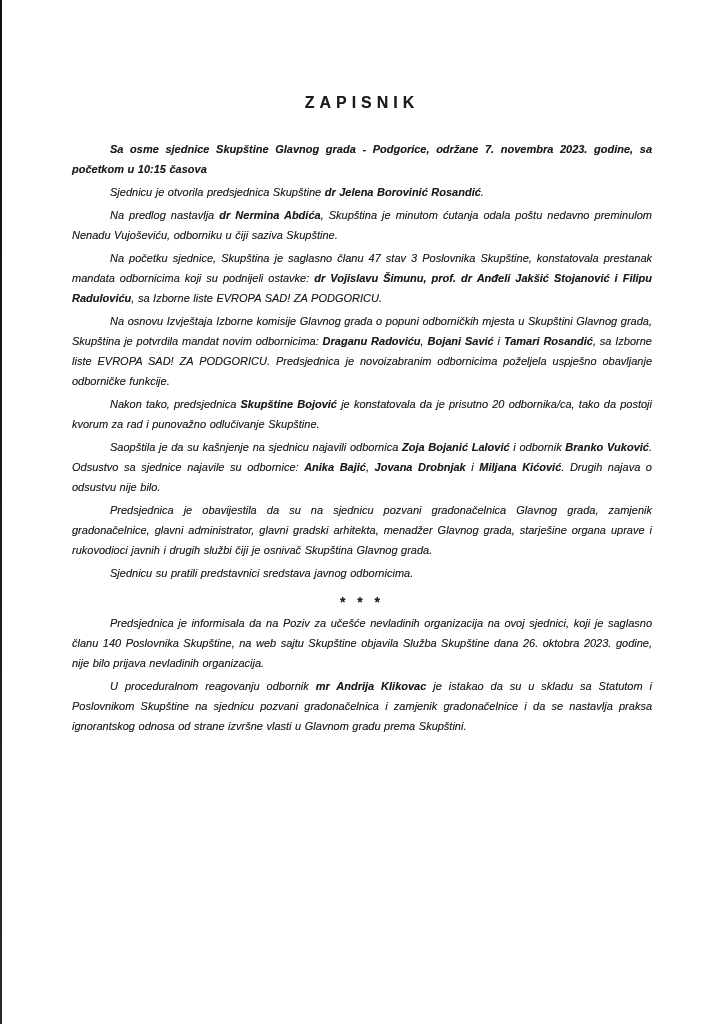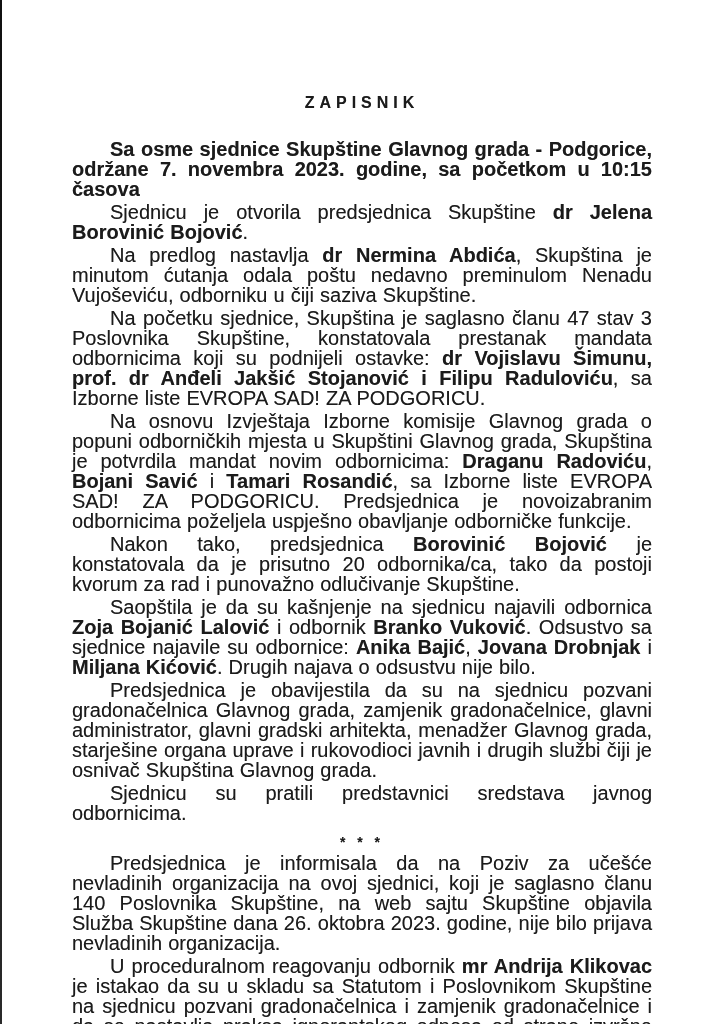--- a/index.html
+++ b/index.html
@@ -32,26 +32,27 @@
     text-align: center;
     font-size: 16px;
     font-weight: bold;
     letter-spacing: 5px;
     line-height: 19px;
     text-shadow: 0 0 0.5px rgba(0,0,0,0.45);
   }
   .doc-body { display: block; }
   .para {
     margin: 0 0 3px 0;
-    font-size: 20px;
+    font-size: 11px;
     line-height: 20px;
     text-align: justify;
     text-indent: 38px;
     text-shadow: 0 0 0.4px rgba(0,0,0,0.40);
     word-spacing: 0.5px;
+    font-style: italic;
   }
   .separator {
     margin: 10px 0 2px 0;
     font-size: 14px;
     line-height: 18px;
     text-align: center;
     text-indent: 0;
     font-weight: bold;
     letter-spacing: 4px;
     text-shadow: 0 0 0.4px rgba(0,0,0,0.40);
@@ -59,25 +60,25 @@
   .b { font-weight: bold; }
 </style>
 </head>
 <body>
 
 <div class="page">
   <div class="edge-artifact"></div>
   <h1 class="doc-title">ZAPISNIK</h1>
   <div class="doc-body">
       <p class="para"><span class="b">Sa osme sjednice Skupštine Glavnog grada - Podgorice, održane 7. novembra 2023. godine, sa početkom u 10:15 časova</span></p>
-      <p class="para"><span>Sjednicu je otvorila predsjednica Skupštine </span><span class="b">dr Jelena Borovinić Bojović</span><span>.</span></p>
+      <p class="para"><span>Sjednicu je otvorila predsjednica Skupštine </span><span class="b">dr Jelena Borovinić Rosandić</span><span>.</span></p>
       <p class="para"><span>Na predlog nastavlja </span><span class="b">dr Nermina Abdića</span><span>, Skupština je minutom ćutanja odala poštu nedavno preminulom Nenadu Vujoševiću, odborniku u čiji saziva Skupštine.</span></p>
       <p class="para"><span>Na početku sjednice, Skupština je saglasno članu 47 stav 3 Poslovnika Skupštine, konstatovala prestanak mandata odbornicima koji su podnijeli ostavke: </span><span class="b">dr Vojislavu Šimunu, prof. dr Anđeli Jakšić Stojanović i Filipu Raduloviću</span><span>, sa Izborne liste EVROPA SAD! ZA PODGORICU.</span></p>
       <p class="para"><span>Na osnovu Izvještaja Izborne komisije Glavnog grada o popuni odborničkih mjesta u Skupštini Glavnog grada, Skupština je potvrdila mandat novim odbornicima: </span><span class="b">Draganu Radoviću</span><span>, </span><span class="b">Bojani Savić</span><span> i </span><span class="b">Tamari Rosandić</span><span>, sa Izborne liste EVROPA SAD! ZA PODGORICU. Predsjednica je novoizabranim odbornicima poželjela uspješno obavljanje odborničke funkcije.</span></p>
-      <p class="para"><span>Nakon tako, predsjednica </span><span class="b">Borovinić Bojović</span><span> je konstatovala da je prisutno 20 odbornika/ca, tako da postoji kvorum za rad i punovažno odlučivanje Skupštine.</span></p>
+      <p class="para"><span>Nakon tako, predsjednica </span><span class="b">Skupštine Bojović</span><span> je konstatovala da je prisutno 20 odbornika/ca, tako da postoji kvorum za rad i punovažno odlučivanje Skupštine.</span></p>
       <p class="para"><span>Saopštila je da su kašnjenje na sjednicu najavili odbornica </span><span class="b">Zoja Bojanić Lalović</span><span> i odbornik </span><span class="b">Branko Vuković</span><span>. Odsustvo sa sjednice najavile su odbornice: </span><span class="b">Anika Bajić</span><span>, </span><span class="b">Jovana Drobnjak</span><span> i </span><span class="b">Miljana Kićović</span><span>. Drugih najava o odsustvu nije bilo.</span></p>
       <p class="para"><span>Predsjednica je obavijestila da su na sjednicu pozvani gradonačelnica Glavnog grada, zamjenik gradonačelnice, glavni administrator, glavni gradski arhitekta, menadžer Glavnog grada, starješine organa uprave i rukovodioci javnih i drugih službi čiji je osnivač Skupština Glavnog grada.</span></p>
       <p class="para"><span>Sjednicu su pratili predstavnici sredstava javnog odbornicima.</span></p>
       <p class="separator"><span class="b">* * *</span></p>
       <p class="para"><span>Predsjednica je informisala da na Poziv za učešće nevladinih organizacija na ovoj sjednici, koji je saglasno članu 140 Poslovnika Skupštine, na web sajtu Skupštine objavila Služba Skupštine dana 26. oktobra 2023. godine, nije bilo prijava nevladinih organizacija.</span></p>
       <p class="para"><span>U proceduralnom reagovanju odbornik </span><span class="b">mr Andrija Klikovac</span><span> je istakao da su u skladu sa Statutom i Poslovnikom Skupštine na sjednicu pozvani gradonačelnica i zamjenik gradonačelnice i da se nastavlja praksa ignorantskog odnosa od strane izvršne vlasti u Glavnom gradu prema Skupštini.</span></p>
     </div>
 </div>
 
 </body></html>

